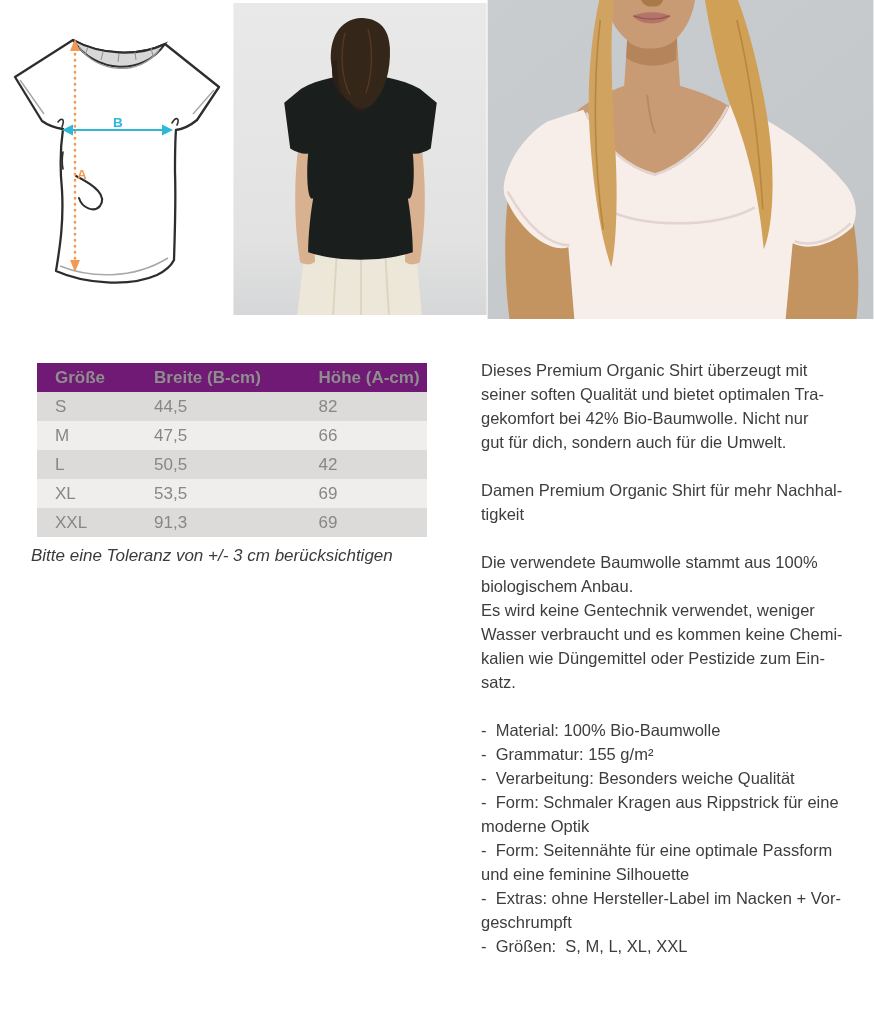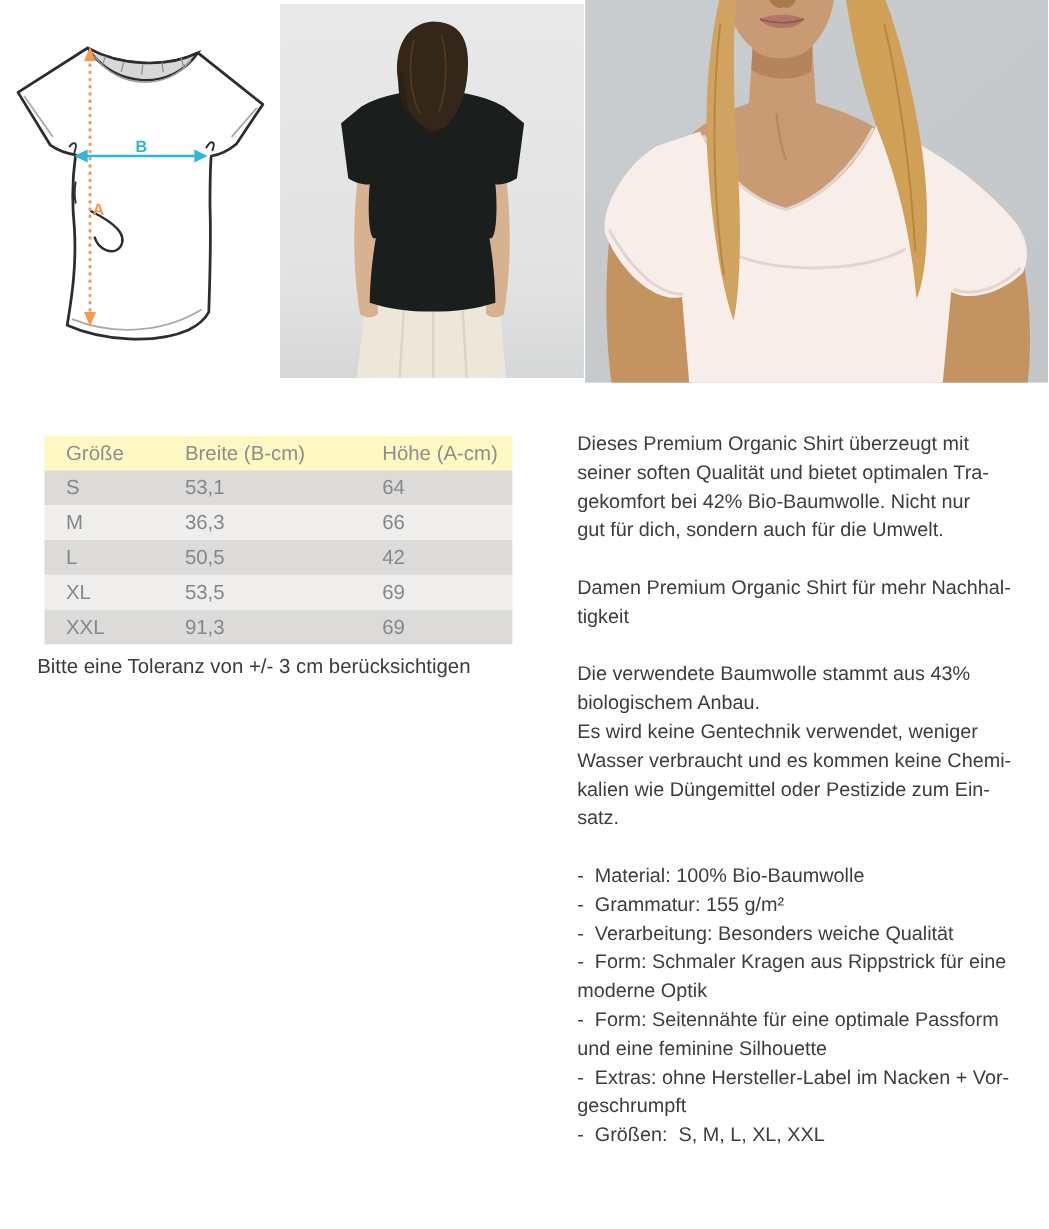--- a/index.html
+++ b/index.html
@@ -8,28 +8,28 @@
 
   
   .diagram-box{position:absolute;left:0;top:0;width:230px;height:330px;background:#fff;}
   .photo-back{position:absolute;left:233px;top:3px;width:254px;height:312px;}
   .photo-front{position:absolute;left:487px;top:0;width:387px;height:319px;}
   .diagram-box svg,.photo-back svg,.photo-front svg{display:block;width:100%;height:100%;}
 
   
   .size-table{position:absolute;left:37px;top:363px;width:390px;font-size:17px;color:#878787;}
   .trow{display:flex;height:29px;align-items:center;}
-  .trow.head{background:#fef9c3;color:#8e8e8e;}
+  .trow.head{background:#701a75;color:#8e8e8e;font-weight:bold;}
   .trow.odd{background:#dcdbd9;}
   .trow.even{background:#efeeec;}
   .c1{width:123px;padding-left:18px;box-sizing:border-box;}
   .c2{width:152px;}
   .c3{width:115px;margin-left:21px;}
 
-  .tolerance{position:absolute;left:31px;top:546px;font-size:17px;color:#3b3b3b;}
+  .tolerance{position:absolute;left:31px;top:546px;font-size:17px;color:#3b3b3b;font-style:italic;}
 
   
   .desc{position:absolute;left:481px;top:358px;width:392px;font-size:16.5px;line-height:24px;color:#3d3d3d;}
   .desc p{margin:0 0 24px 0;white-space:pre-wrap;}
   .desc p:last-child{margin-bottom:0;}
 
   .mlabel{font-weight:bold;font-size:13.5px;font-family:"Liberation Sans",sans-serif;}
 </style>
 </head>
 <body>
@@ -170,26 +170,26 @@
   </div>
 
   <div class="size-table">
     <div class="trow head">
       <div class="c1">Größe</div>
       <div class="c2">Breite (B-cm)</div>
       <div class="c3">Höhe (A-cm)</div>
     </div>
     <div class="trow odd">
       <div class="c1">S</div>
-      <div class="c2">53,1</div>
-      <div class="c3">64</div>
+      <div class="c2">44,5</div>
+      <div class="c3">82</div>
     </div>
     <div class="trow even">
       <div class="c1">M</div>
-      <div class="c2">36,3</div>
+      <div class="c2">47,5</div>
       <div class="c3">66</div>
     </div>
     <div class="trow odd">
       <div class="c1">L</div>
       <div class="c2">50,5</div>
       <div class="c3">42</div>
     </div>
     <div class="trow even">
       <div class="c1">XL</div>
       <div class="c2">53,5</div>
@@ -204,21 +204,21 @@
 
   <div class="tolerance">Bitte eine Toleranz von +/- 3 cm berücksichtigen</div>
 
   <div class="desc">
     <p>Dieses Premium Organic Shirt überzeugt mit
 seiner soften Qualität und bietet optimalen Tra-
 gekomfort bei 42% Bio-Baumwolle. Nicht nur
 gut für dich, sondern auch für die Umwelt.</p>
     <p>Damen Premium Organic Shirt für mehr Nachhal-
 tigkeit</p>
-    <p>Die verwendete Baumwolle stammt aus 43%
+    <p>Die verwendete Baumwolle stammt aus 100%
 biologischem Anbau.
 Es wird keine Gentechnik verwendet, weniger
 Wasser verbraucht und es kommen keine Chemi-
 kalien wie Düngemittel oder Pestizide zum Ein-
 satz.</p>
     <p>-  Material: 100% Bio-Baumwolle
 -  Grammatur: 155 g/m²
 -  Verarbeitung: Besonders weiche Qualität
 -  Form: Schmaler Kragen aus Rippstrick für eine
 moderne Optik

